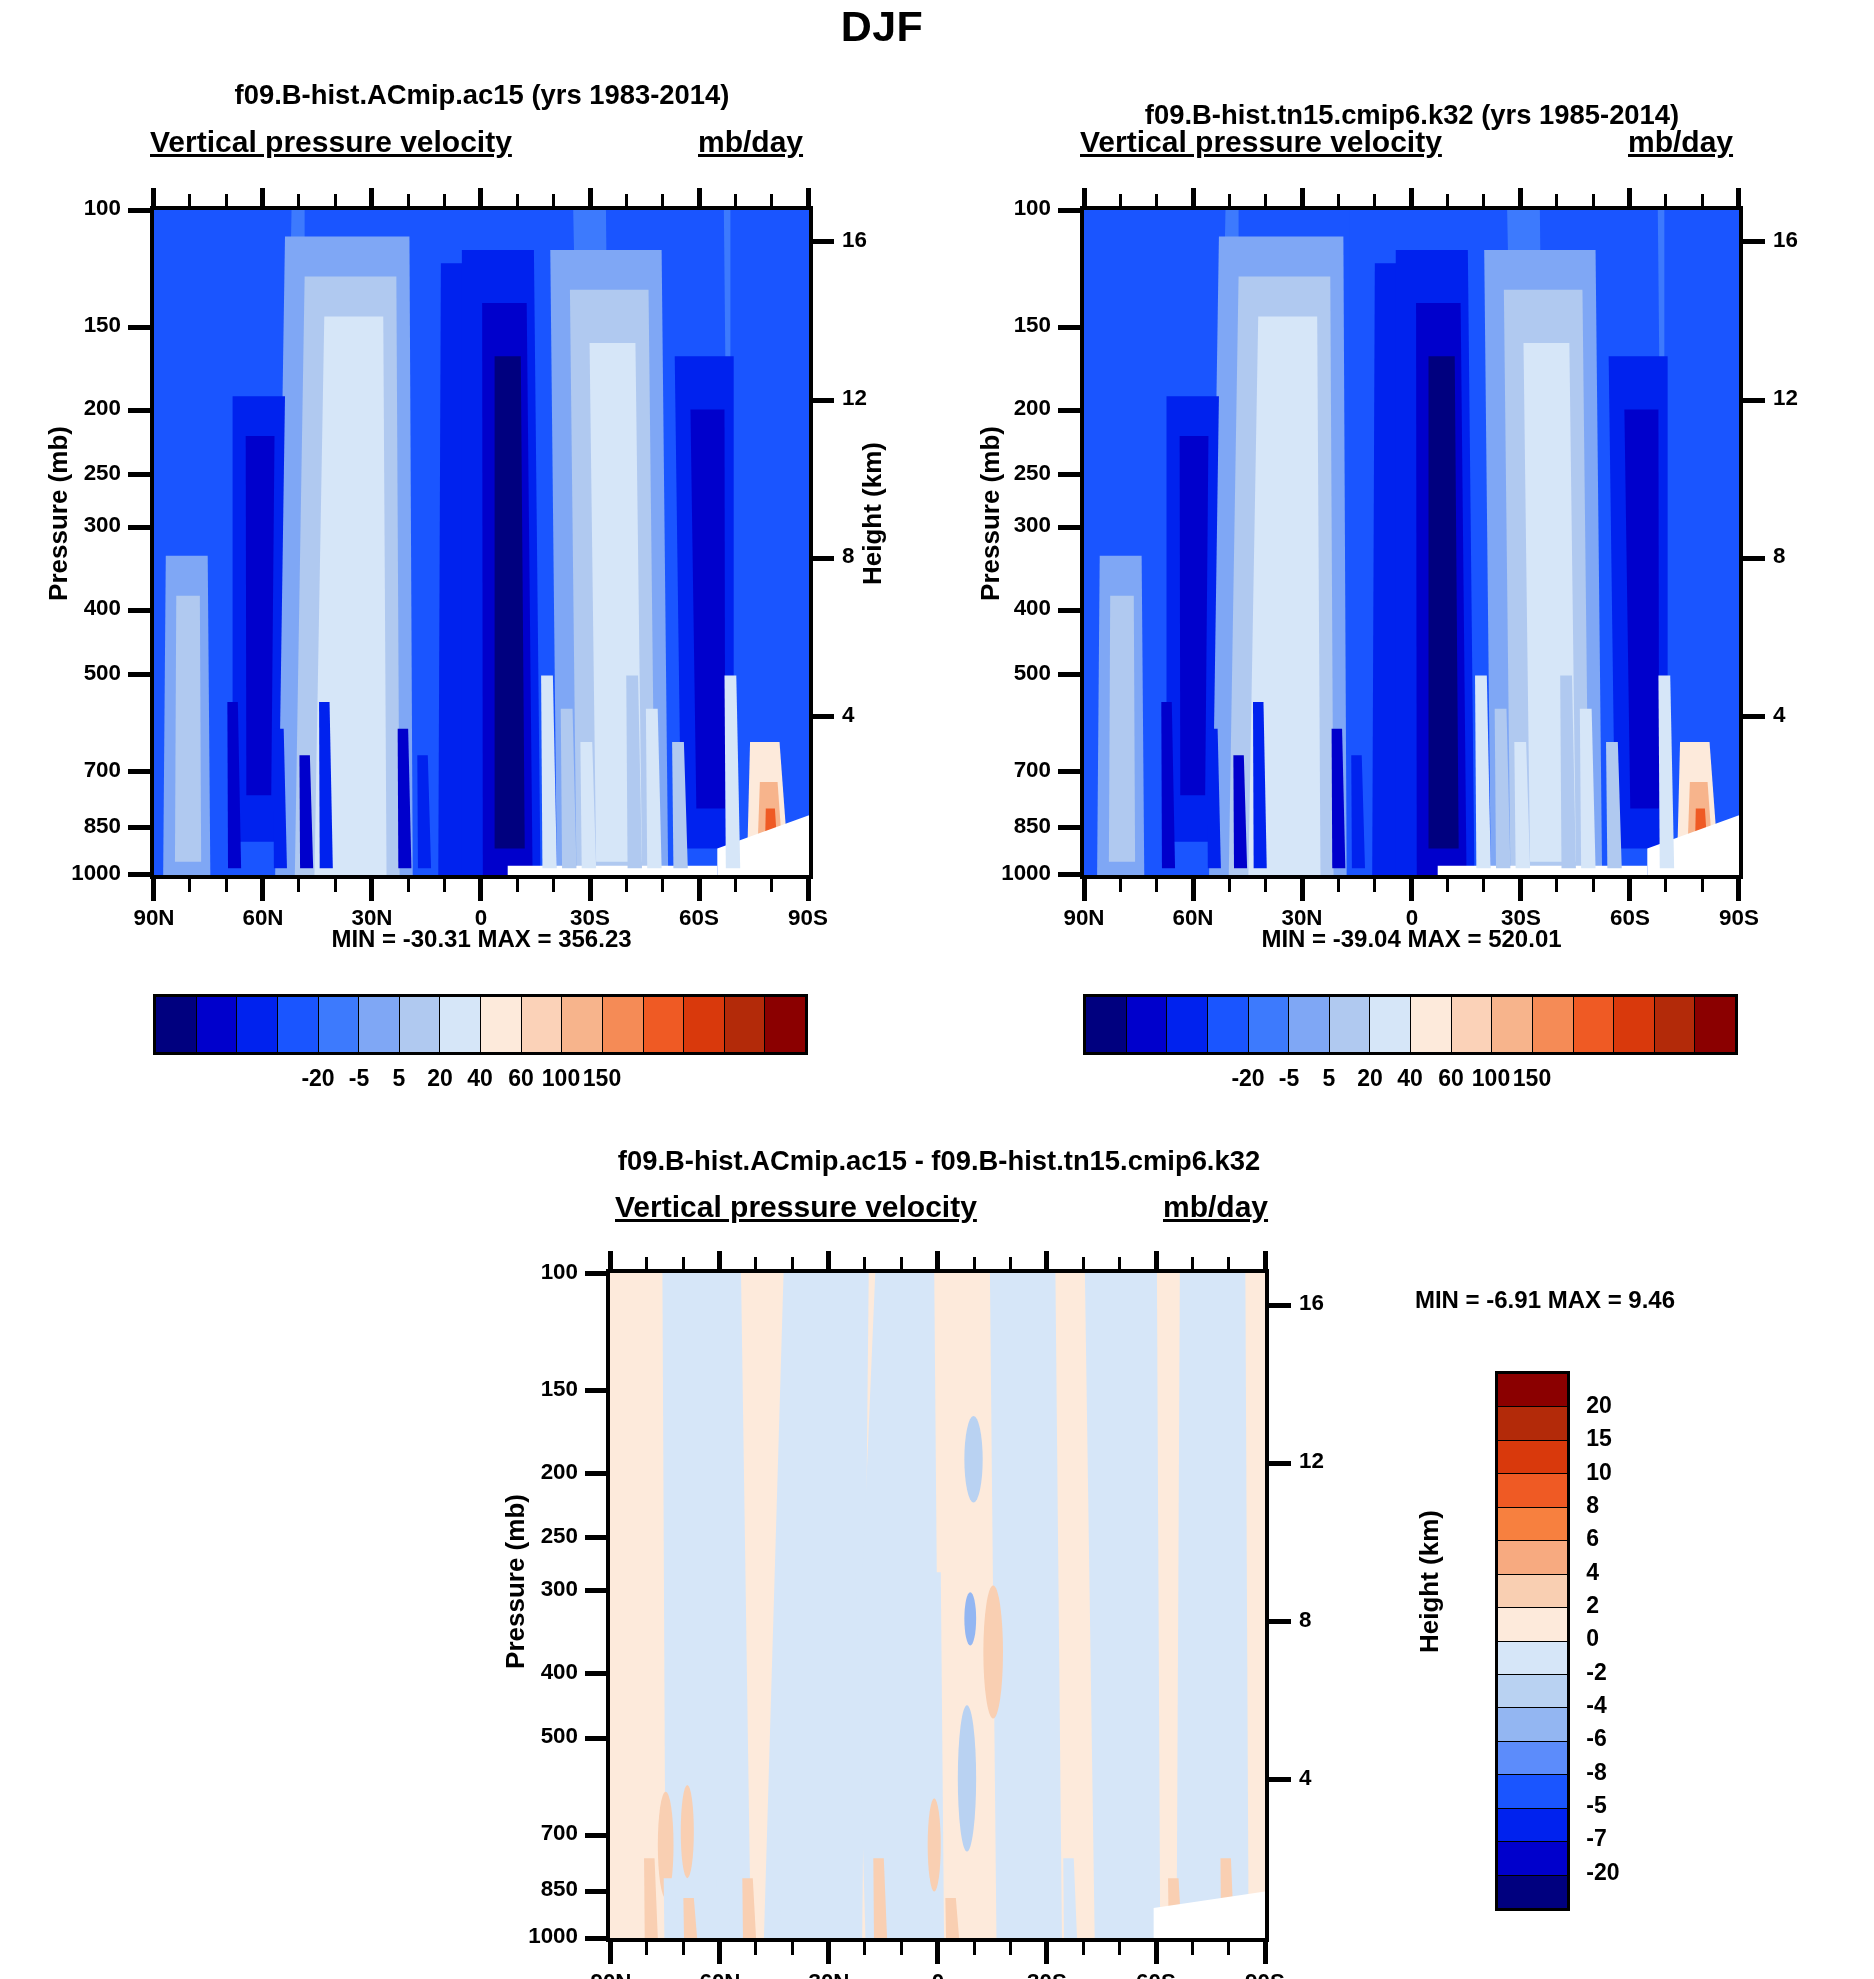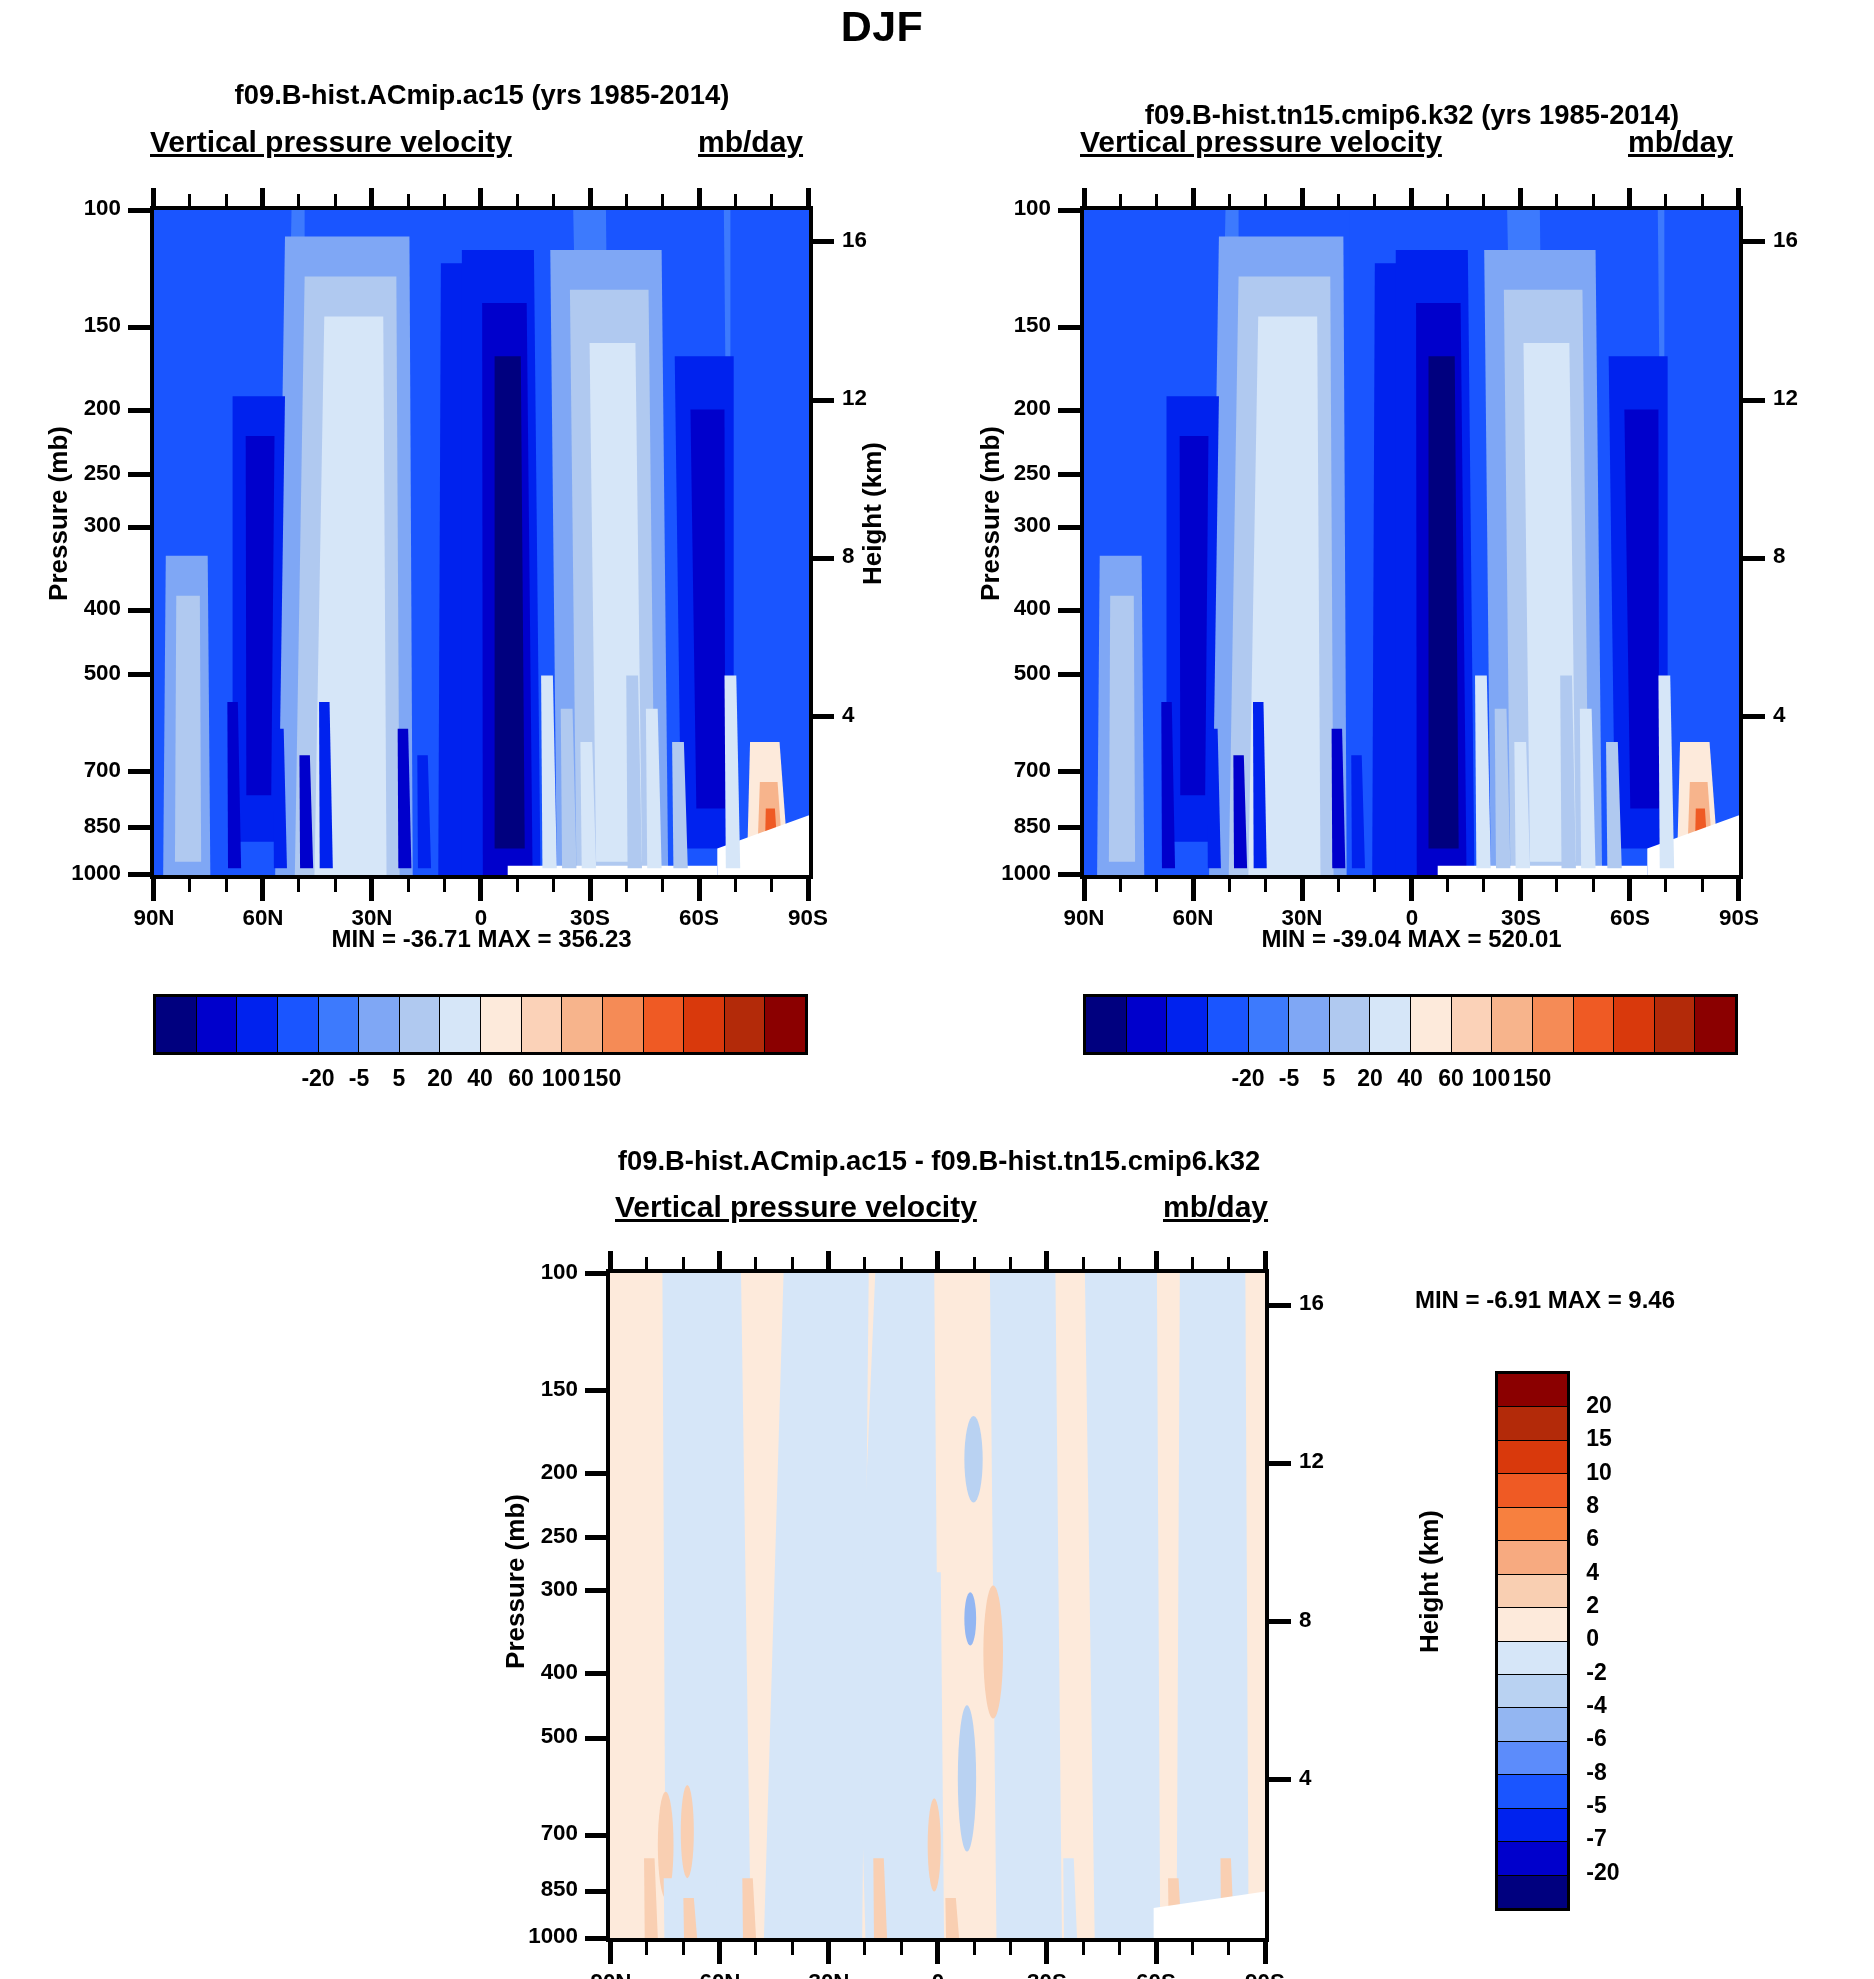--- a/index.html
+++ b/index.html
@@ -44,21 +44,21 @@
   .vcb > div{flex:1 1 0;border-bottom:1.7px solid #000;}
   .vcb > div:last-child{border-bottom:none;}
 
   .cbtick{position:absolute;font-size:23px;font-weight:bold;}
 </style>
 </head>
 <body>
 
 <div id="season-title" class="abs">DJF</div>
 
-<div class="abs panel-title" style="left:50px;top:79px;width:864px;">f09.B-hist.ACmip.ac15 (yrs 1985-2014)</div>
+<div class="abs panel-title" style="left:50px;top:79px;width:864px;">f09.B-hist.ACmip.ac15 (yrs 1983-2014)</div>
 <div class="abs panel-subtitle" style="left:150px;top:125px;">Vertical pressure velocity</div>
 <div class="abs panel-subtitle" style="left:698px;top:125px;">mb/day</div>
 
 <div class="abs rot rot-left axis-title" style="left:-79px;top:498px;width:274px;text-align:center;">Pressure (mb)</div>
 <div class="abs rot rot-left axis-title" style="left:735px;top:498px;width:274px;text-align:center;">Height (km)</div>
 
 <div class="plotbox" id="p1" style="left:150px;top:206px;width:663px;height:673px;">
   <div class="plotinner" id="p1-inner">
       <svg viewBox="0 0 100 100" preserveAspectRatio="none" style="position: absolute; inset: 0px; width: 100%; height: 100%;">
         <rect x="0" y="0" width="100" height="100" fill="#3d7afd"></rect>
@@ -99,21 +99,21 @@
         <polygon points="11.2,74 12.8,74 13.3,99 11.3,99" fill="#0000cc"></polygon>
         <polygon points="18.2,78 19.8,78 20.3,99 18.3,99" fill="#0022ee"></polygon>
         <polygon points="22.2,82 23.8,82 24.3,99 22.3,99" fill="#0000cc"></polygon>
         <polygon points="25.2,74 26.8,74 27.3,99 25.3,99" fill="#0022ee"></polygon>
         <polygon points="37.2,78 38.8,78 39.3,99 37.3,99" fill="#0000cc"></polygon>
         <polygon points="40.2,82 41.8,82 42.3,99 40.3,99" fill="#0022ee"></polygon>
       </svg>
     </div>
 </div>
 
-<div class="abs minmax" style="left:150px;top:925px;width:663px;">MIN = -36.71  MAX = 356.23</div>
+<div class="abs minmax" style="left:150px;top:925px;width:663px;">MIN = -30.31  MAX = 356.23</div>
 
 <div class="hcb" id="cb1" style="left:153px;top:994px;width:655px;height:61px;">
     <div style="background: rgb(0, 0, 127);"></div>
     <div style="background: rgb(0, 0, 204);"></div>
     <div style="background: rgb(0, 34, 238);"></div>
     <div style="background: rgb(26, 85, 255);"></div>
     <div style="background: rgb(61, 122, 253);"></div>
     <div style="background: rgb(127, 167, 245);"></div>
     <div style="background: rgb(176, 201, 240);"></div>
     <div style="background: rgb(214, 230, 248);"></div>

